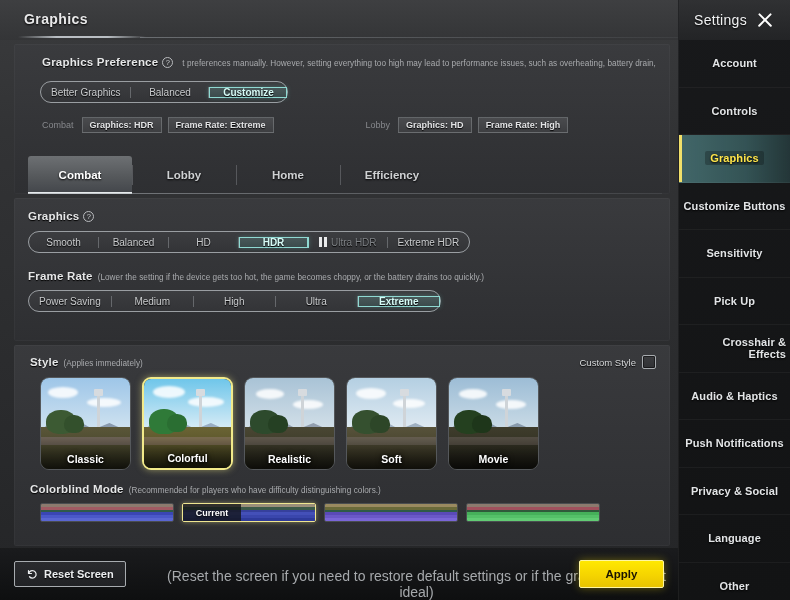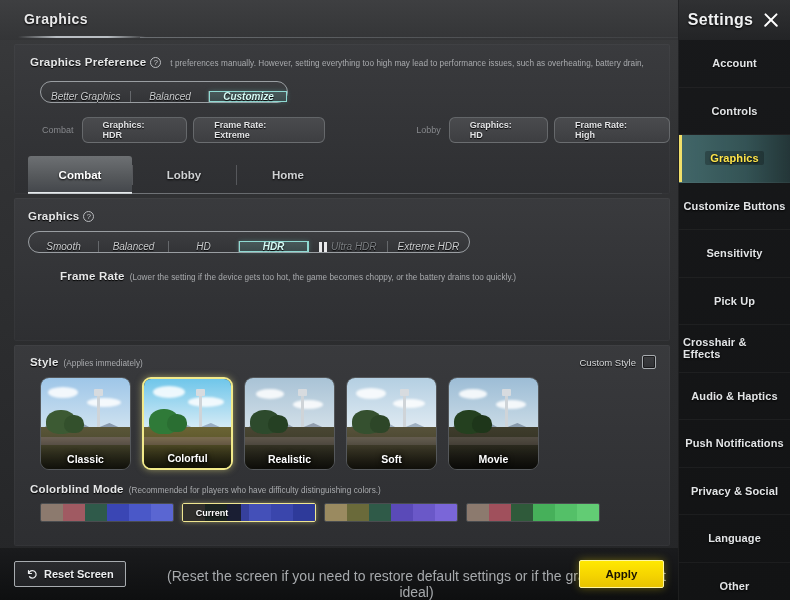--- a/index.html
+++ b/index.html
@@ -68,25 +68,25 @@
   }
   .qmark {
     display: inline-block; width: 11px; height: 11px; line-height: 10px;
     border: 1px solid #b9bbbe; border-radius: 50%;
     font-size: 7.5px; color: #cfd1d4; text-align: center;
     margin: 0 4px; position: relative; top: -1px;
   }
 
   
   .segbar {
-    display: flex; align-items: flex-end;
+    display: flex; align-items: center;
     border: 1px solid #9a9ea2;
     border-radius: 11px;
     background: linear-gradient(180deg, #3c3d40 0%, #333437 100%);
-    height: 22px; width: max-content; font-style: italic;
+    height: 22px; width: max-content;
   }
   .seg {
     display: flex; align-items: center; justify-content: center;
     font-size: 10px; color: #c9cbcd;
     border-right: 1px solid rgba(160,164,168,.45);
     padding: 0 10px; position: relative;
     text-shadow: 0 1px 1px #000;
     min-width: 60px;
   }
   .seg:last-child { border-right: none; }
@@ -109,21 +109,21 @@
 
   .pref-summary {
     display: flex; align-items: center; margin-top: 7px; gap: 6px;
     font-size: 9px;
   }
   .ps-label { color: #86888c; font-size: 9px; padding: 0 2px; }
   .ps-chip {
     background: linear-gradient(180deg, #4a4b4e 0%, #3d3e41 100%);
     border: 1px solid rgba(170,174,178,.35);
     color: #e2e3e5; font-weight: bold;
-    padding: 2px 20px; border-radius: 6px;
+    padding: 2px 7px; border-radius: 0;
     text-shadow: 0 1px 1px #000;
     font-size: 9px;
   }
   .ps-gap { width: 78px; }
 
   
   .tabs {
     position: absolute; left: 14px; right: 8px; top: 112px; height: 38px;
     display: flex; align-items: stretch;
   }
@@ -145,21 +145,21 @@
     content: ""; position: absolute; left: 0; right: 0; bottom: 0; height: 2px;
     background: #e6eaec;
   }
   .tabs-rule {
     position: absolute; left: 14px; right: 8px; top: 149px; height: 1px;
     background: linear-gradient(90deg, rgba(170,175,180,.6), rgba(140,145,150,.15));
   }
 
   
   .pb-graphics { position: absolute; left: 14px; top: 12px; right: 12px; }
-  .pb-framerate { position: absolute; left: 14px; top: 72px; right: 12px; margin-left: 32px; }
+  .pb-framerate { position: absolute; left: 14px; top: 72px; right: 12px; }
   .pb-graphics .segbar .seg { min-width: 70px; }
   .pb-framerate .segbar .seg { min-width: 82px; }
 
   
   .style-head {
     position: absolute; left: 16px; top: 10px; right: 14px;
     display: flex; align-items: center; justify-content: space-between;
   }
   .custom-style {
     display: flex; align-items: center; gap: 6px;
@@ -226,20 +226,21 @@
   
   .cb-head { position: absolute; left: 16px; top: 138px; }
   .cb-row {
     position: absolute; left: 26px; top: 158px;
     display: flex; gap: 8px;
   }
   .cb-card {
     width: 134px; height: 19px; border-radius: 2px; overflow: hidden;
     position: relative; border: 1px solid #4a4d50;
     display: flex;
+    flex-direction: column;
   }
   .cb-card.sel { border: 1px solid #efe690; box-shadow: 0 0 5px rgba(239,230,144,.45); }
   .cb-seg { flex: 1; height: 100%; }
   .cb-current {
     position: absolute; left: 0; top: 0; bottom: 0; width: 44%;
     background: rgba(18,20,22,.78);
     display: flex; align-items: center; justify-content: center;
     font-size: 9px; font-weight: bold; color: #fff;
     text-shadow: 0 1px 2px #000; z-index: 2;
   }
@@ -279,40 +280,40 @@
     position: absolute; right: 0; top: 0; width: 112px; height: 600px;
     background: linear-gradient(180deg, #18191b 0%, #121314 100%);
     border-left: 1px solid rgba(255,255,255,.05);
   }
   .sb-head {
     height: 40px; display: flex; align-items: center; justify-content: center;
     gap: 8px; position: relative;
     background: linear-gradient(180deg, #303133 0%, #232426 100%);
   }
   .sb-title {
-    font-size: 16px; font-weight: bold; color: #f0f1f2;
+    font-size: 14px; font-weight: normal; color: #f0f1f2;
     text-shadow: 0 1px 2px #000; letter-spacing: .3px; text-align: right;
   }
   .close-x {
     width: 20px; height: 20px; position: relative;
   }
   .close-x::before, .close-x::after {
     content: ""; position: absolute; left: 1px; top: 9px;
     width: 18px; height: 2.4px; background: #ffffff; border-radius: 1px;
   }
   .close-x::before { transform: rotate(45deg); }
   .close-x::after { transform: rotate(-45deg); }
 
   .sb-list { position: absolute; left: 0; right: 0; top: 40px; bottom: 0; }
   .sb-item {
     height: 47.5px; display: flex; align-items: center; justify-content: center;
     font-size: 11px; color: #e2e4e6; font-weight: bold;
     text-shadow: 0 1px 2px #000;
     border-bottom: 1px solid rgba(255,255,255,.045);
-    position: relative; text-align: left; padding: 0 4px;
+    position: relative; text-align: right; padding: 0 4px;
     letter-spacing: .1px;
   }
   .sb-item.active {
     background: linear-gradient(90deg, rgba(70,110,112,.92) 0%, rgba(58,96,98,.82) 60%, rgba(44,74,76,.6) 100%);
     color: #ffe54a;
   }
   .sb-item.active::before {
     content: ""; position: absolute; left: 0; top: 0; bottom: 0; width: 3px;
     background: #f2e06a;
   }
@@ -328,21 +329,21 @@
   <div class="top-header">
     <div class="title">Graphics</div>
     <div class="underline"></div>
     <div class="hairline"></div>
   </div>
 
   <div class="content">
 
     <div class="panel panel-a">
 
-      <div class="sec-head" style="position:absolute;left:16px;top:12px;right:10px;">
+      <div class="sec-head" style="position:absolute;left:28px;top:12px;right:10px;">
         <span class="sec-title">Graphics Preference</span>
         <span class="qmark">?</span>
         <span class="sec-desc">t preferences manually. However, setting everything too high may lead to performance issues, such as overheating, battery drain,</span>
       </div>
 
       <div style="position:absolute;left:26px;top:30px;">
         <div class="segbar pref-bar">
           <div class="seg">Better Graphics</div>
           <div class="seg">Balanced</div>
           <div class="seg sel">Customize</div>
@@ -356,20 +357,21 @@
         <span class="ps-gap"></span>
         <span class="ps-label">Lobby</span>
         <span class="ps-chip">Graphics: HD</span>
         <span class="ps-chip">Frame Rate: High</span>
       </div>
 
       <div class="tabs">
         <div class="tab active">Combat</div>
         <div class="tab">Lobby</div>
         <div class="tab">Home</div>
+        <div class="tab">Efficiency</div>
       </div>
       <div class="tabs-rule"></div>
     </div>
 
     <div class="panel panel-b">
 
       <div class="pb-graphics">
         <div class="sec-head">
           <span class="sec-title">Graphics</span>
           <span class="qmark">?</span>
@@ -387,20 +389,27 @@
             <span>Ultra HDR</span>
           </div>
           <div class="seg">Extreme HDR</div>
         </div>
       </div>
 
       <div class="pb-framerate">
         <div class="sec-head">
           <span class="sec-title">Frame Rate</span>
           <span class="sec-desc">(Lower the setting if the device gets too hot, the game becomes choppy, or the battery drains too quickly.)</span>
+        </div>
+        <div class="segbar" style="margin-top:8px;">
+          <div class="seg">Power Saving</div>
+          <div class="seg">Medium</div>
+          <div class="seg">High</div>
+          <div class="seg">Ultra</div>
+          <div class="seg sel">Extreme</div>
         </div>
       </div>
     </div>
 
     <div class="panel panel-c">
 
       <div class="style-head">
         <div class="sec-head">
           <span class="sec-title">Style</span>
           <span class="sec-desc">(Applies immediately)</span>

